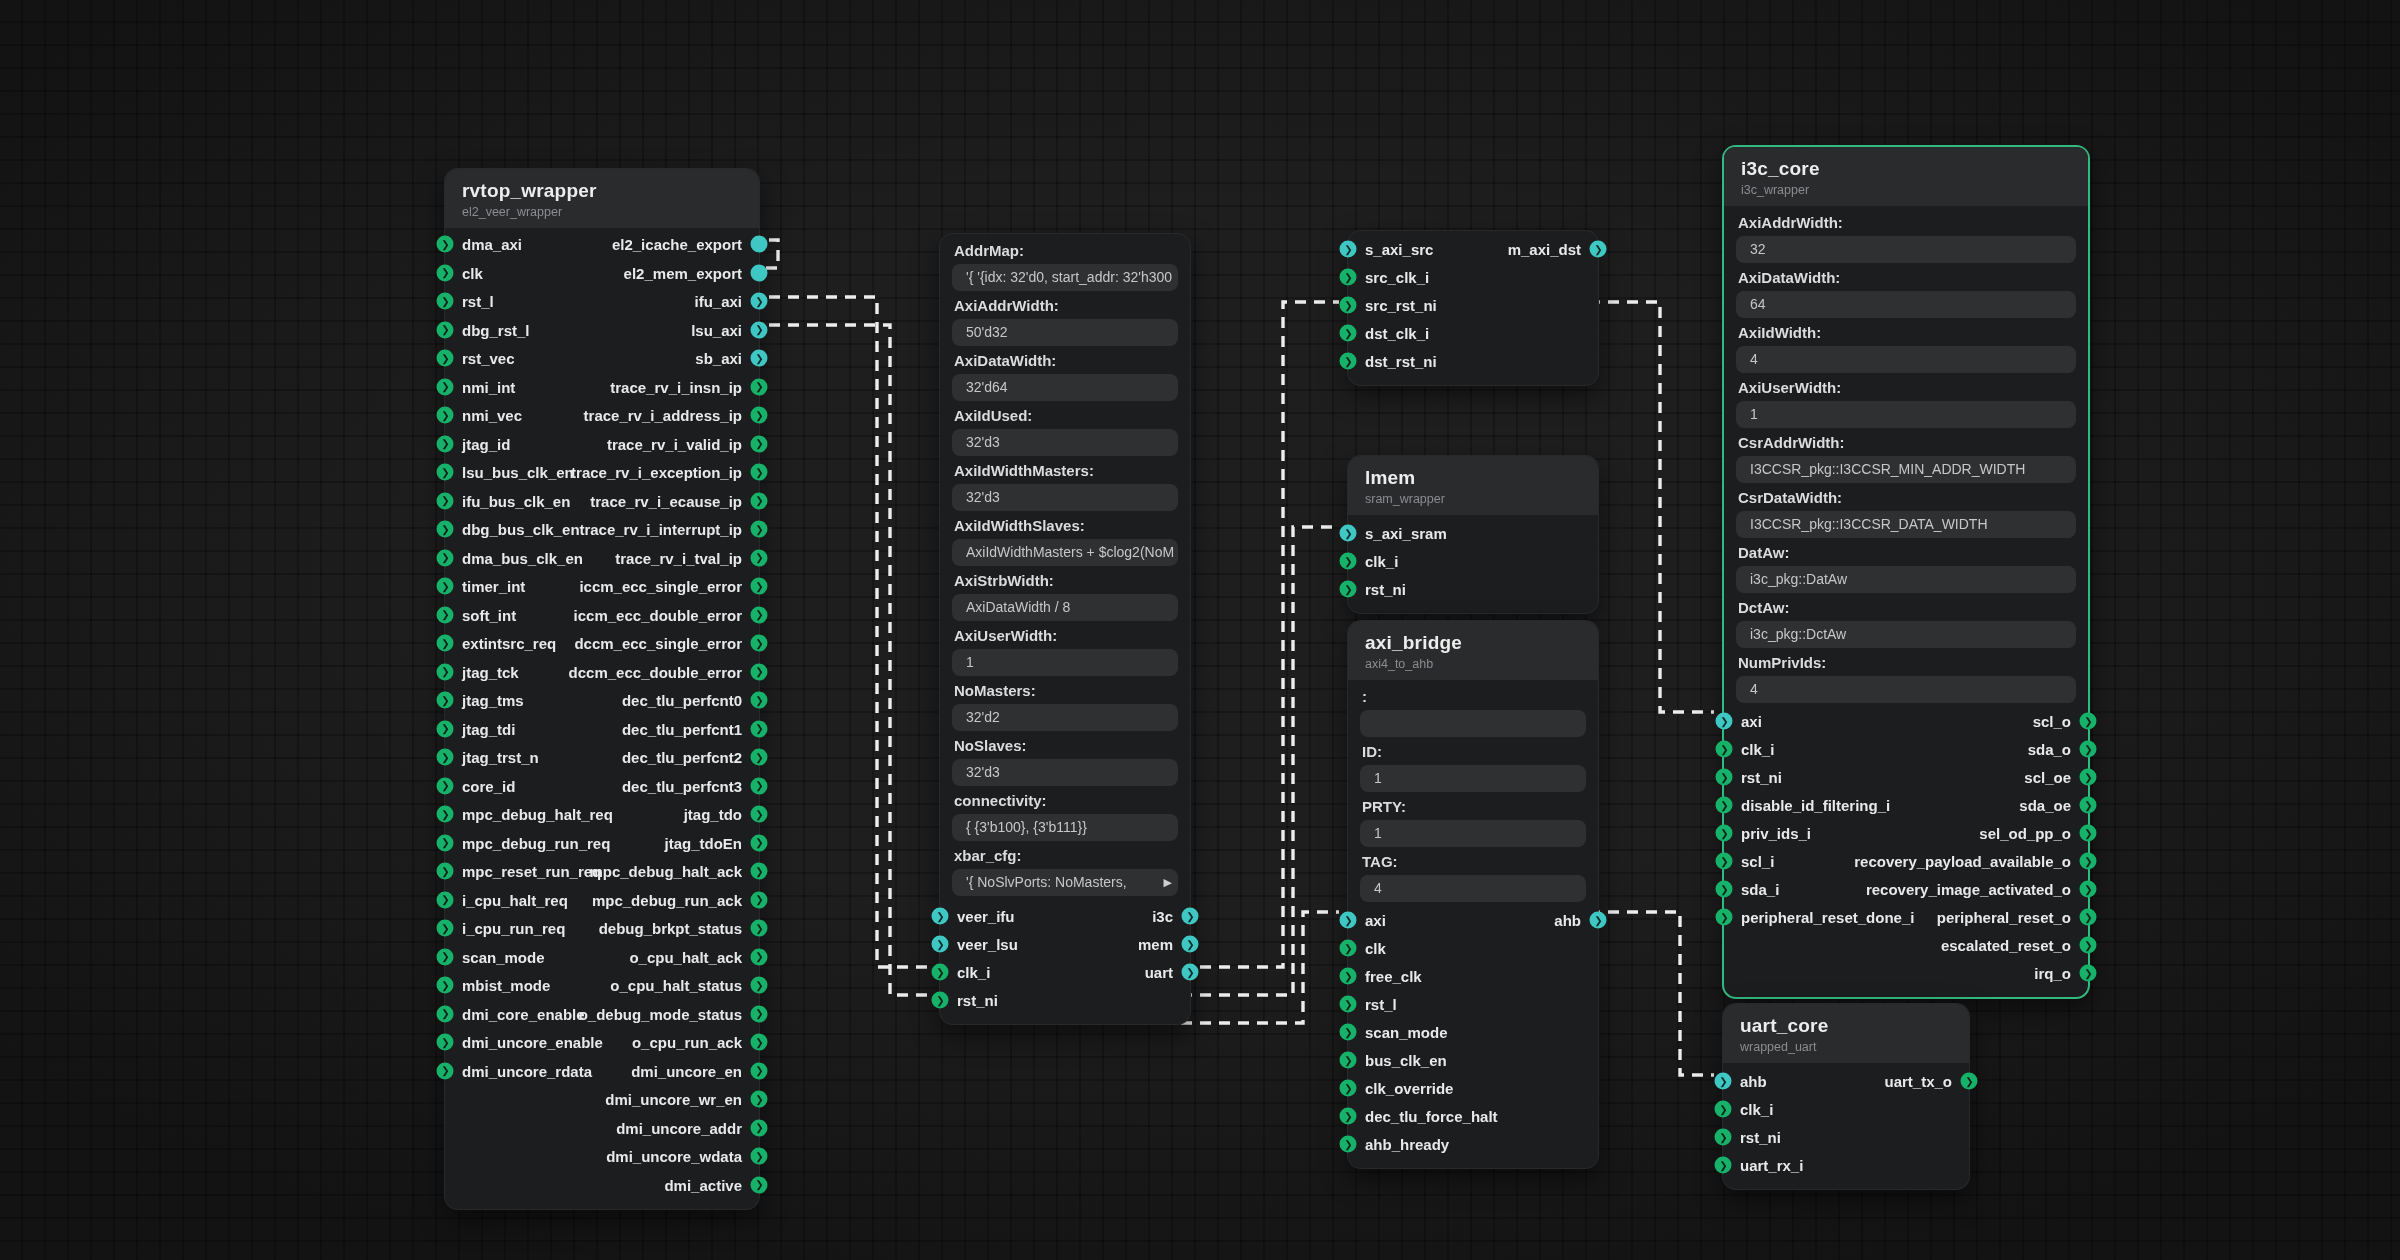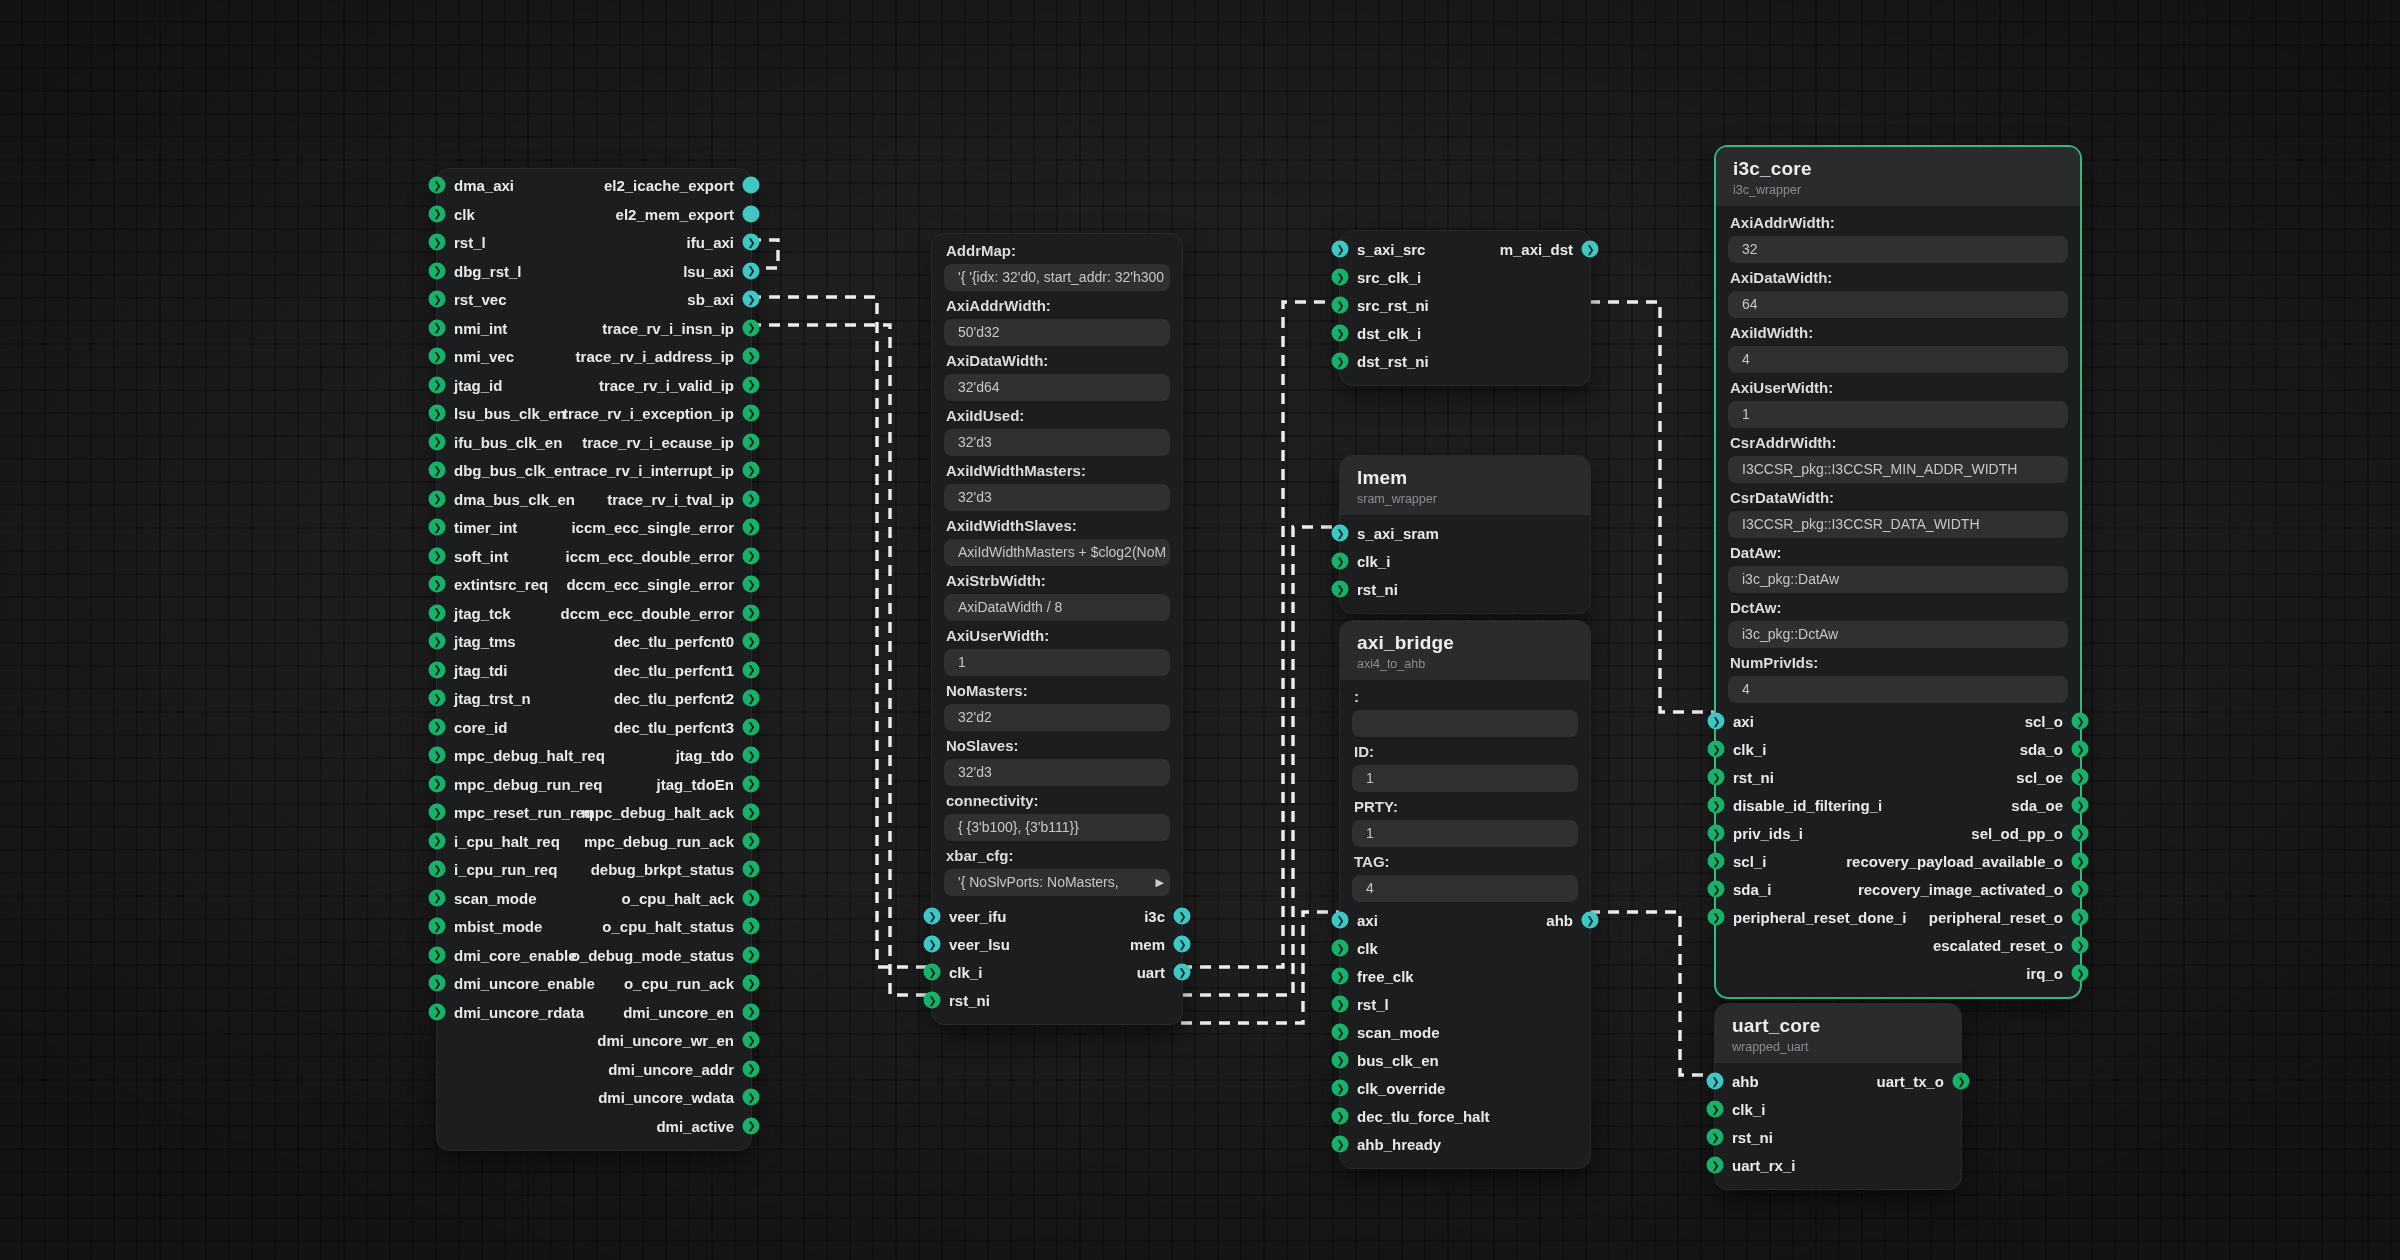--- a/index.html
+++ b/index.html
@@ -18,21 +18,21 @@
   .wire{fill:none;stroke:#ededed;stroke-width:3.4;stroke-dasharray:11 8;}
 
   
   .logo{position:absolute;left:935px;top:38px;display:flex;align-items:center;gap:30px;z-index:3;}
   .logo-text{font-size:97px;font-weight:700;letter-spacing:-3px;line-height:1;}
   .logo-text .p1{color:#f4f4f4;}
   .logo-text .p2{color:#959595;}
 
   
   .node{position:absolute;z-index:4;background:#1c1d1f;border:1px solid rgba(255,255,255,0.055);
-    border-radius:14px;box-shadow:0 10px 26px rgba(0,0,0,0.5);}
+    border-radius:14px;box-shadow:0 10px 26px rgba(0,0,0,0.5);margin-left:8px;}
   .node.selected{border:2px solid #32bb80;}
   .node-header{background:#2a2b2d;border-radius:13px 13px 0 0;padding:11px 17px 9px;}
   .node.selected .node-header{border-radius:11px 11px 0 0;}
   .node-title{color:#ededed;font-size:19px;font-weight:700;letter-spacing:.2px;}
   .node-sub{color:#8a8d90;font-size:12.5px;margin-top:3px;}
   .fields{padding:2px 12px 0;}
   .field-label{color:#dcdcdc;font-size:15px;font-weight:600;margin:6px 2px 4px;height:18px;line-height:18px;white-space:nowrap;overflow:hidden;}
   .field-value{position:relative;background:#2f3032;border-radius:8px;height:27px;line-height:27px;
     padding:0 14px;color:#c7c7c7;font-size:14px;white-space:nowrap;overflow:hidden;}
   .field-value .trunc{position:absolute;right:6px;top:0;color:#cfcfcf;font-size:11px;background:#2f3032;padding-left:4px;}
@@ -60,20 +60,24 @@
       <path d="M750 297 L877 297 L877 967 L931 967" class="wire"></path>
       <path d="M750 325 L890 325 L890 995 L931 995" class="wire"></path>
       <path d="M1181 967 L1283 967 L1283 302 L1339 302" class="wire"></path>
       <path d="M1181 995 L1293 995 L1293 527 L1339 527" class="wire"></path>
       <path d="M1181 1023 L1303 1023 L1303 912 L1339 912" class="wire"></path>
       <path d="M1589 302 L1660 302 L1660 712 L1714 712" class="wire"></path>
       <path d="M1589 912 L1680 912 L1680 1075 L1714 1075" class="wire"></path>
     </svg>
 
 <div class="node" style="left: 436px; top: 168px; width: 314px;">
+      <div class="node-header">
+        <div class="node-title">rvtop_wrapper</div>
+        <div class="node-sub">el2_veer_wrapper</div>
+      </div>
       <div class="rows" style="padding-top: 2px;">
         <div class="prow" style="height: 28.5px;">
           <div class="port pl signal">
             <span class="chev">❯</span>
           </div>
           <span class="plbl ll">dma_axi</span>
           <div class="port pr export"></div>
           <span class="plbl rr">el2_icache_export</span>
         </div>
         <div class="prow" style="height: 28.5px;">

